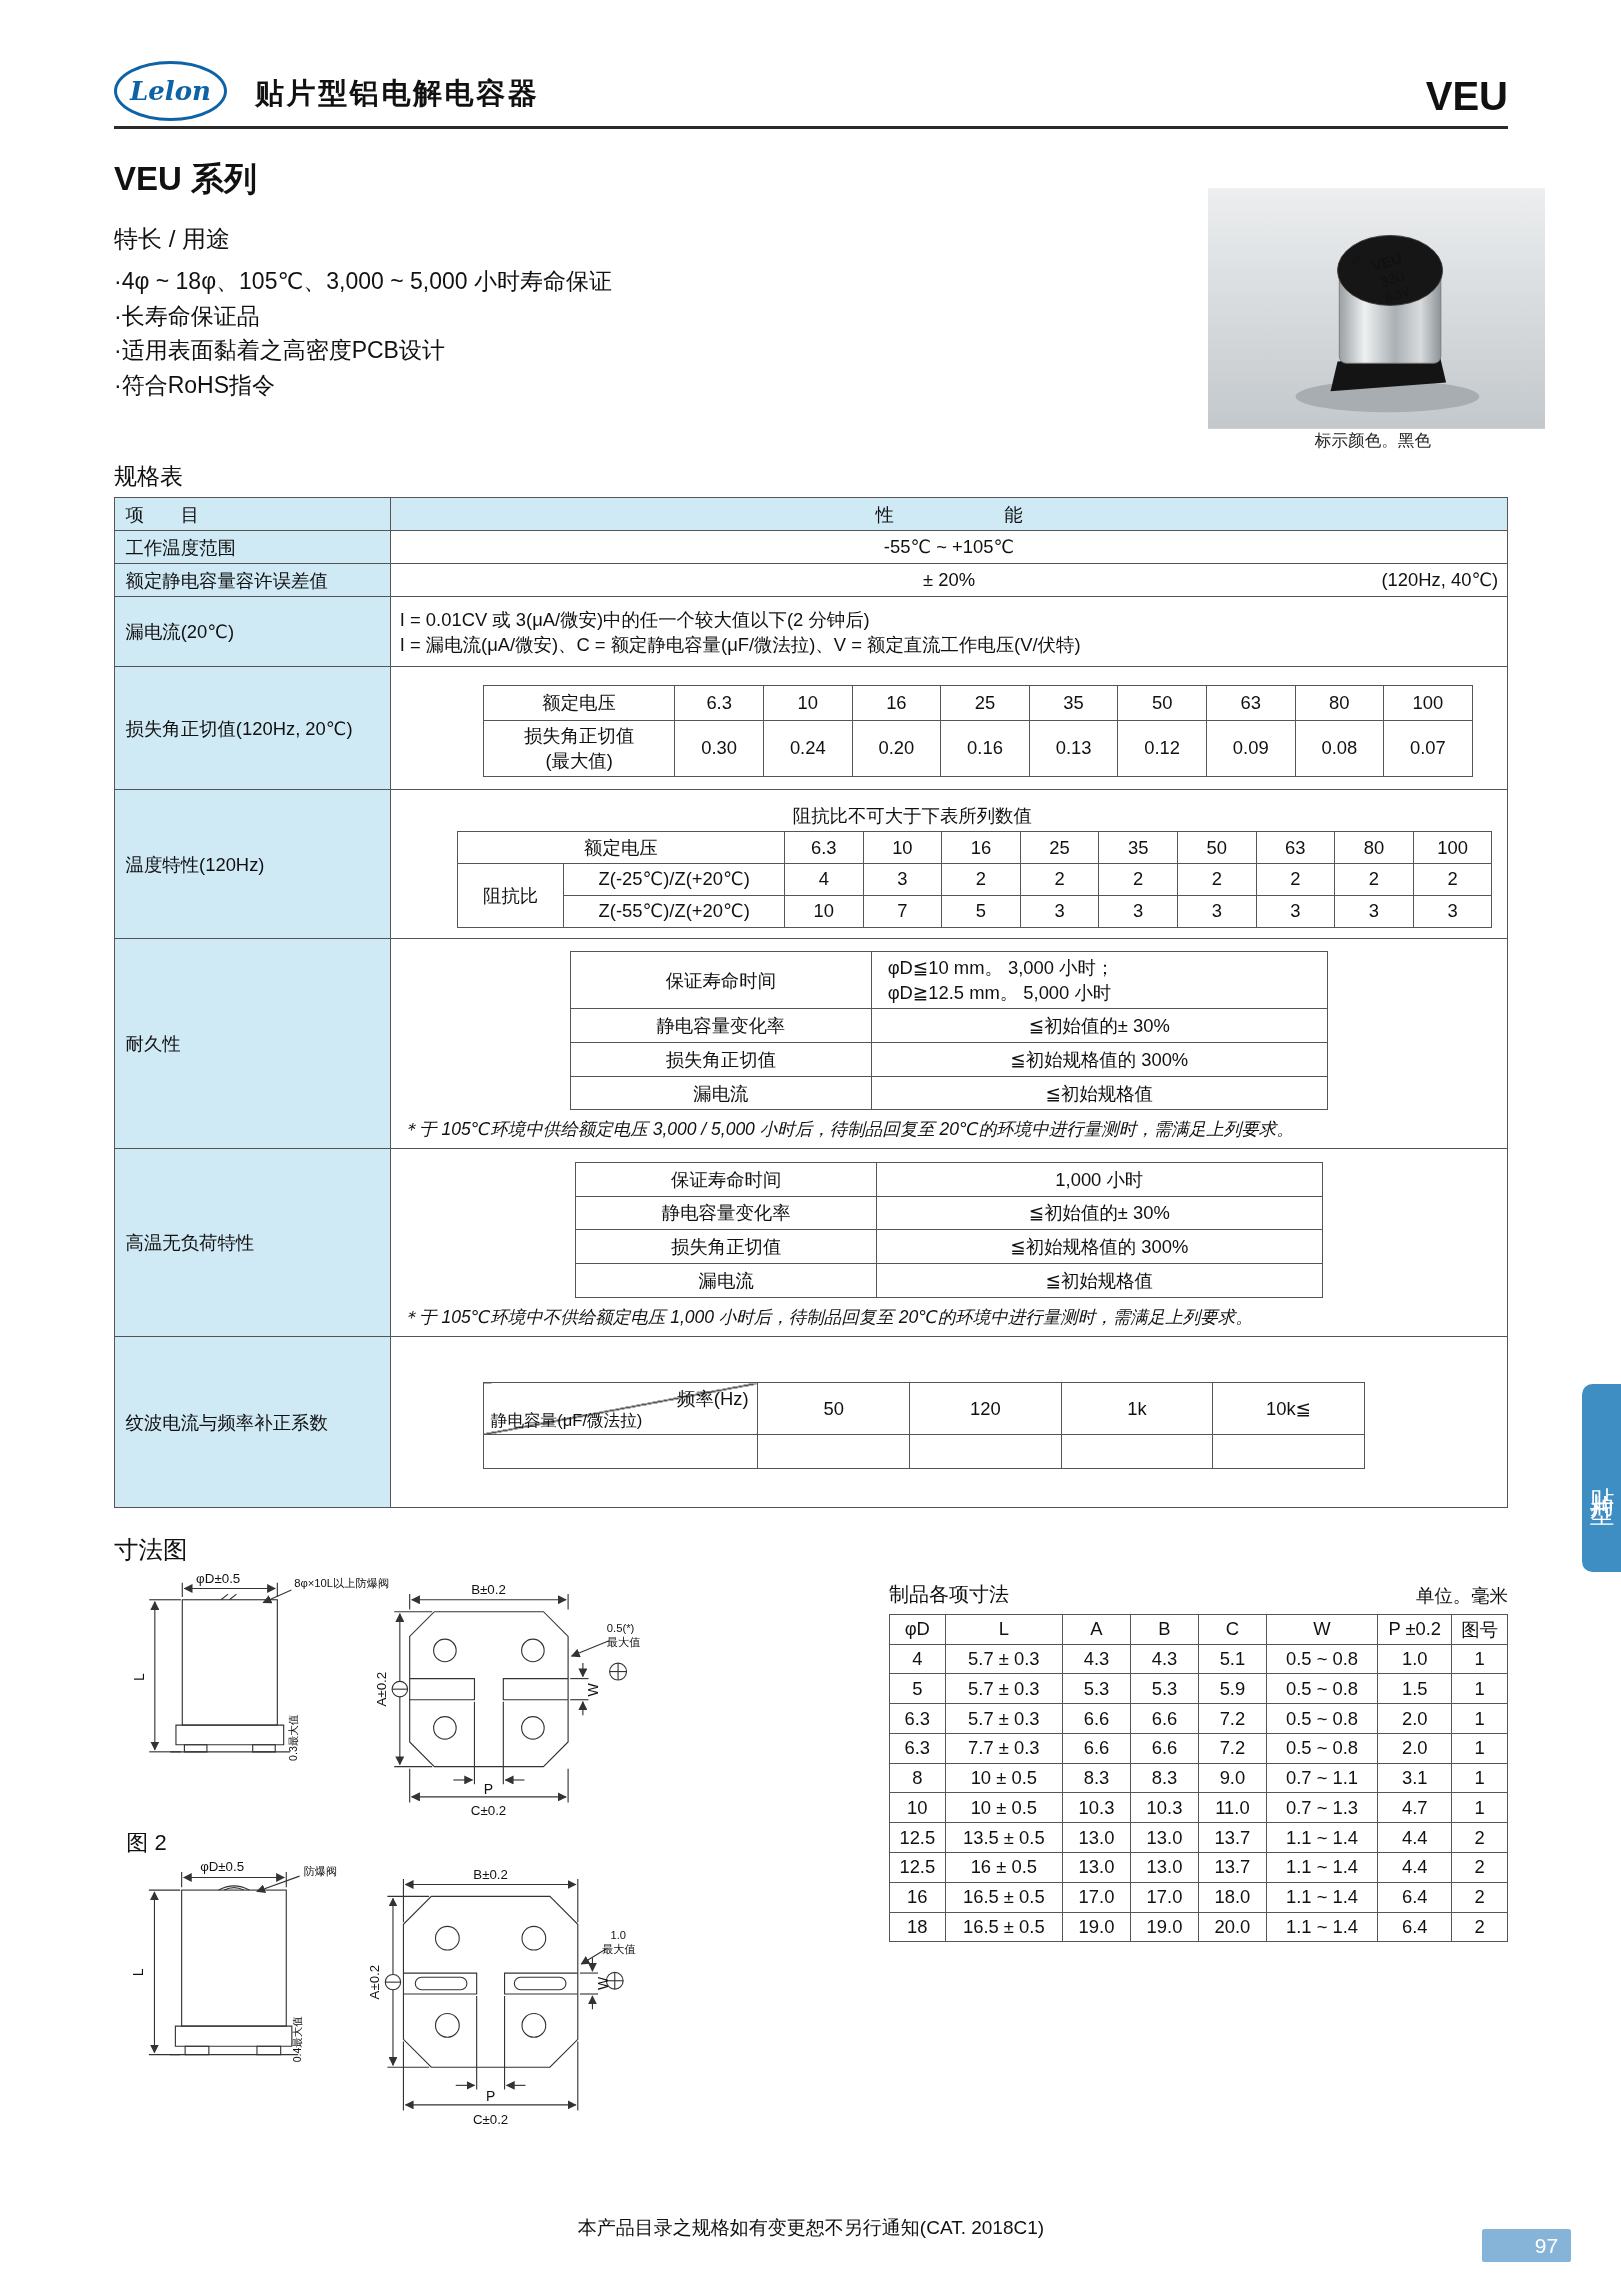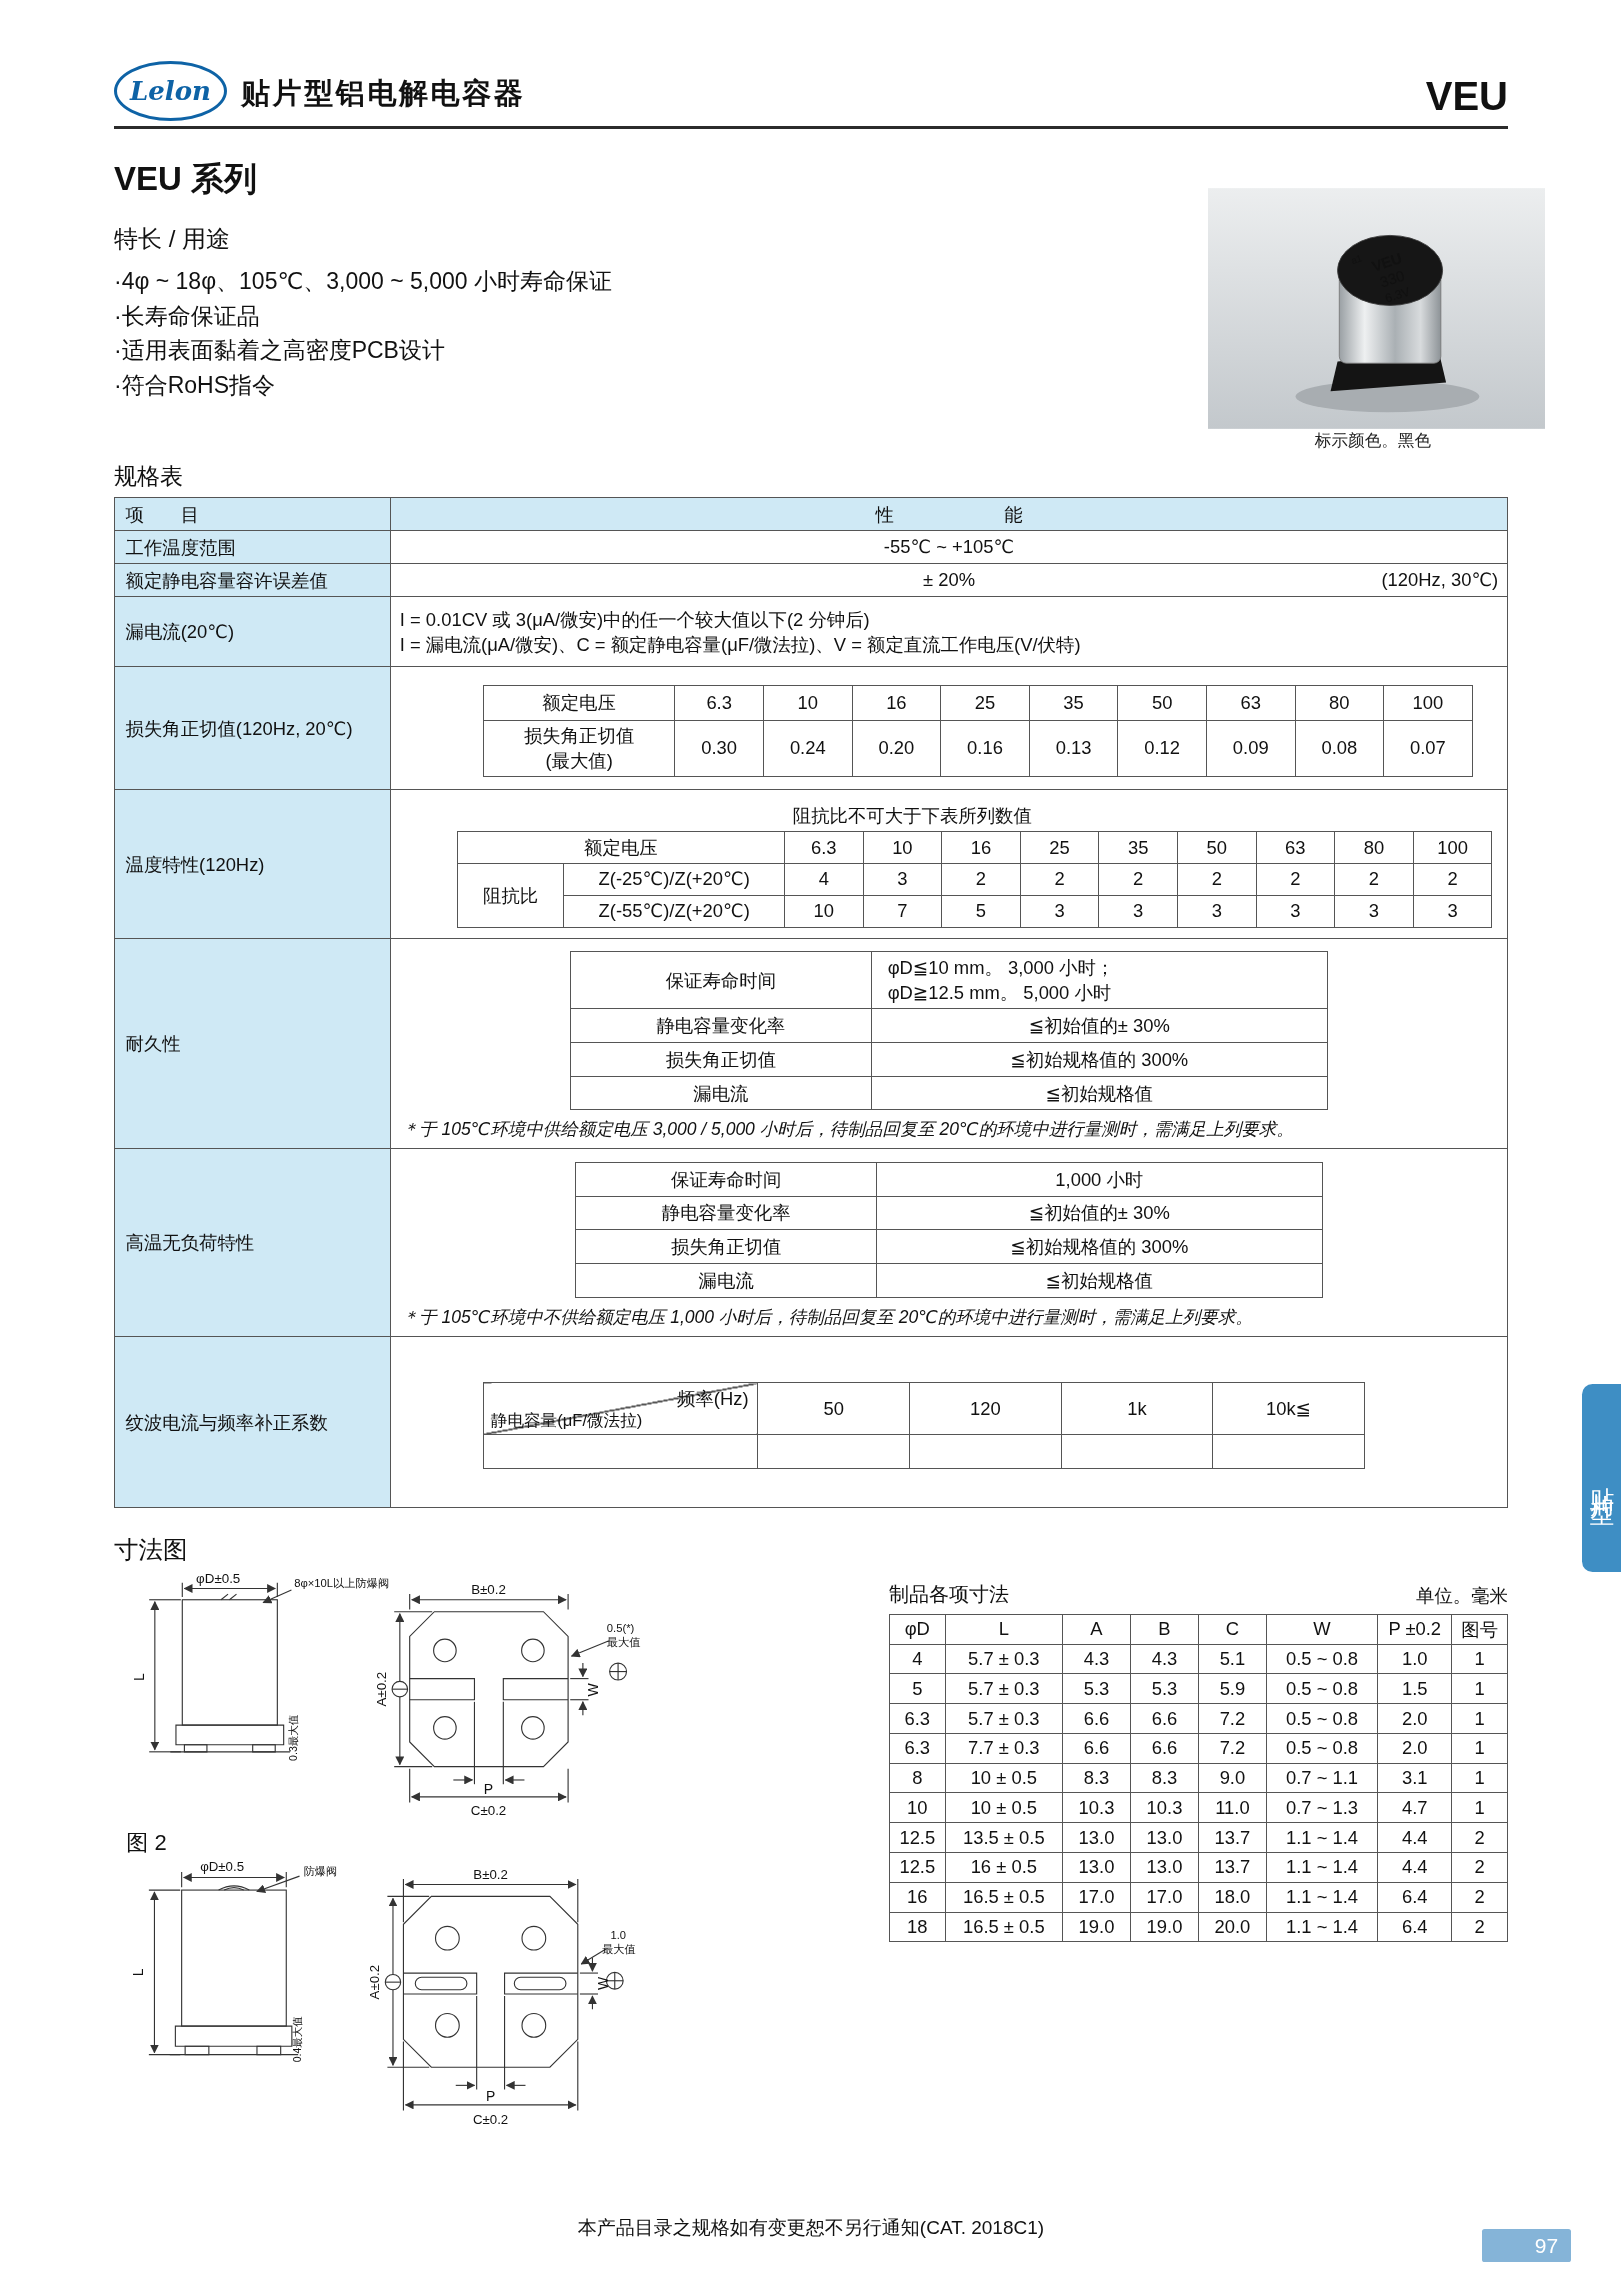--- a/index.html
+++ b/index.html
@@ -4,21 +4,21 @@
 <style>
   html,body { margin:0; padding:0; background:#9a9a9a; }
   .page {
     position:relative; width:1622px; height:2295px; background:#ffffff;
     font-family:"Liberation Sans","DejaVu Sans",sans-serif; color:#111;
     margin:0 auto; overflow:hidden;
   }
   .content { padding:0 114px; }
 
   
-  .header { display:flex; align-items:flex-end; gap:14px; padding-top:61px; }
+  .header { display:flex; align-items:flex-end; gap:28px; padding-top:61px; }
   .logo {
     width:107px; height:54px; border:3.5px solid #0e63a6; border-radius:50%;
     color:#0e63a6; display:flex; align-items:center; justify-content:center;
     font-family:"DejaVu Serif","Liberation Serif",serif; font-style:italic; font-weight:bold; font-size:26px;
   }
   .header-title { font-size:29px; font-weight:bold; letter-spacing:2.6px; padding-bottom:7px; }
   .header-series { margin-left:auto; font-size:40px; font-weight:bold; padding-bottom:1.8px; }
   .header-rule { border-top:3.5px solid #2b2b2b; margin-top:5.3px; }
 
   .series-title { font-size:33px; font-weight:bold; margin:28px 0 0 0; }
@@ -137,21 +137,21 @@
 
         <tr class="h1">
           <th>工作温度范围</th>
           <td class="center">-55℃ ~ +105℃</td>
         </tr>
 
         <tr class="h1">
           <th>额定静电容量容许误差值</th>
           <td class="center rel">
             <span>± 20%</span>
-            <span class="cond">(120Hz, 30℃)</span>
+            <span class="cond">(120Hz, 40℃)</span>
           </td>
         </tr>
 
         <tr class="h4">
           <th>漏电流(20℃)</th>
           <td>
             <div>I = 0.01CV 或 3(μA/微安)中的任一个较大值以下(2 分钟后)</div>
             <div>I =  漏电流(μA/微安)、C =  额定静电容量(μF/微法拉)、V =  额定直流工作电压(V/伏特)</div>
           </td>
         </tr>

